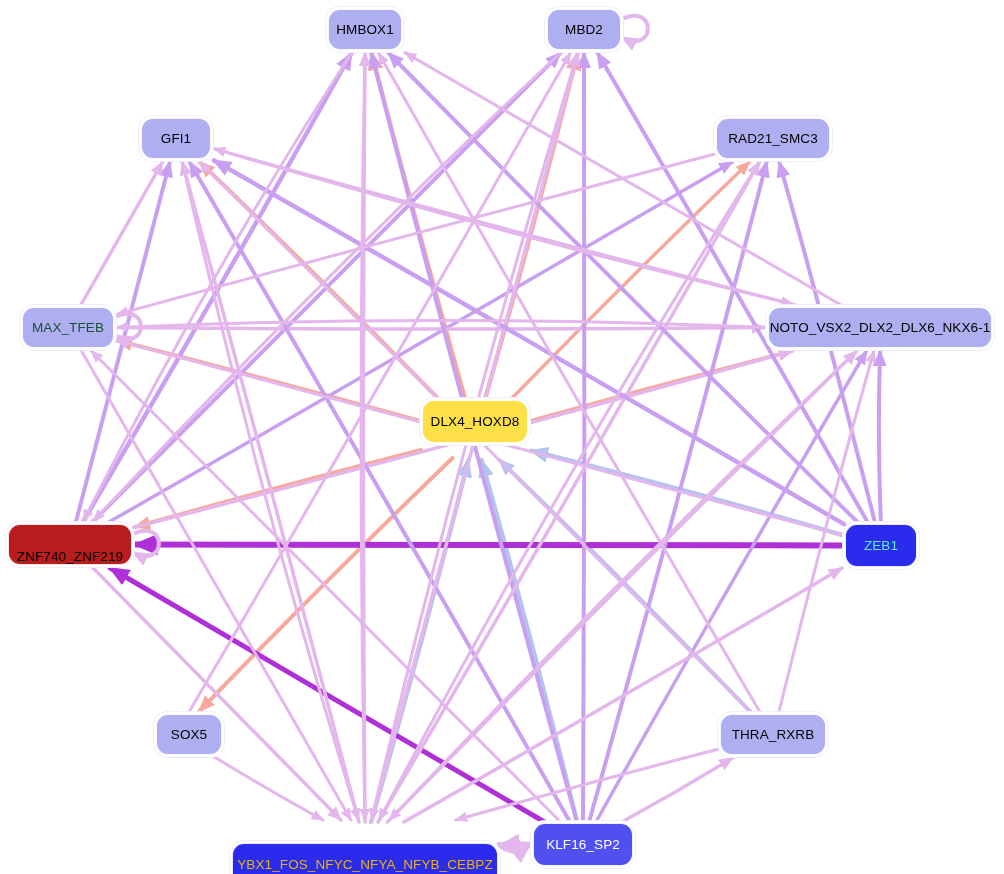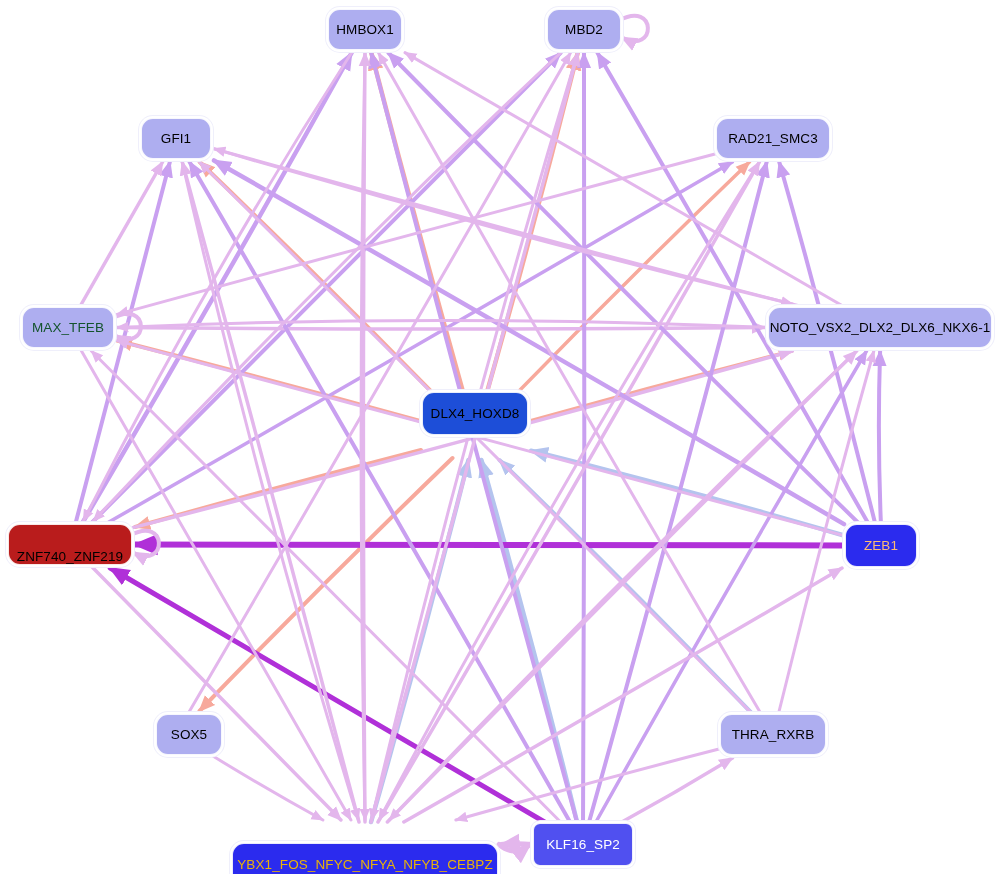--- a/index.html
+++ b/index.html
@@ -122,35 +122,35 @@
       </div>
       <div class="node" style="left: 716px; top: 118px; width: 114px; height: 41px; background: rgb(174, 174, 240); color: rgb(0, 0, 0); text-align: right;">
         <span class="node-label">RAD21_SMC3</span>
       </div>
       <div class="node" style="left: 22px; top: 307px; width: 92px; height: 41px; background: rgb(174, 174, 240); color: #14532d;">
         <span class="node-label">MAX_TFEB</span>
       </div>
       <div class="node" style="left: 768px; top: 307px; width: 224px; height: 41px; background: rgb(174, 174, 240); color: rgb(0, 0, 0);">
         <span class="node-label">NOTO_VSX2_DLX2_DLX6_NKX6-1</span>
       </div>
-      <div class="node" style="left: 422px; top: 392px; width: 106px; height: 43px; background: #1d4ed8; color: rgb(0, 0, 0);">
+      <div class="node" style="left: 422px; top: 400px; width: 106px; height: 43px; background: #fde047; color: rgb(0, 0, 0);">
         <span class="node-label">DLX4_HOXD8</span>
       </div>
       <div class="node" style="left: 8px; top: 524px; width: 124px; height: 41px; background: #b91c1c; color: rgb(0, 0, 0); align-items: flex-end;">
         <span class="node-label">ZNF740_ZNF219</span>
       </div>
-      <div class="node" style="left: 845px; top: 524px; width: 72px; height: 43px; background: rgb(43, 43, 238); color: #fdba74;">
+      <div class="node" style="left: 845px; top: 524px; width: 72px; height: 43px; background: rgb(43, 43, 238); color: #5eead4;">
         <span class="node-label">ZEB1</span>
       </div>
       <div class="node" style="left: 156px; top: 714px; width: 66px; height: 41px; background: rgb(174, 174, 240); color: rgb(0, 0, 0);">
         <span class="node-label">SOX5</span>
       </div>
       <div class="node" style="left: 720px; top: 714px; width: 106px; height: 41px; background: rgb(174, 174, 240); color: rgb(0, 0, 0);">
         <span class="node-label">THRA_RXRB</span>
       </div>
       <div class="node" style="left: 232px; top: 823px; width: 266px; height: 43px; background: rgb(43, 43, 238); color: #eab308; margin-top: 20px;">
         <span class="node-label">YBX1_FOS_NFYC_NFYA_NFYB_CEBPZ</span>
       </div>
-      <div class="node" style="left: 533px; top: 823px; width: 100px; height: 43px; background: rgb(80, 80, 240); color: rgb(255, 255, 255); border-radius: 7px;">
+      <div class="node" style="left: 533px; top: 823px; width: 100px; height: 43px; background: rgb(80, 80, 240); color: rgb(255, 255, 255);">
         <span class="node-label">KLF16_SP2</span>
       </div>
     </div>
 </div>
 
 </body></html>

